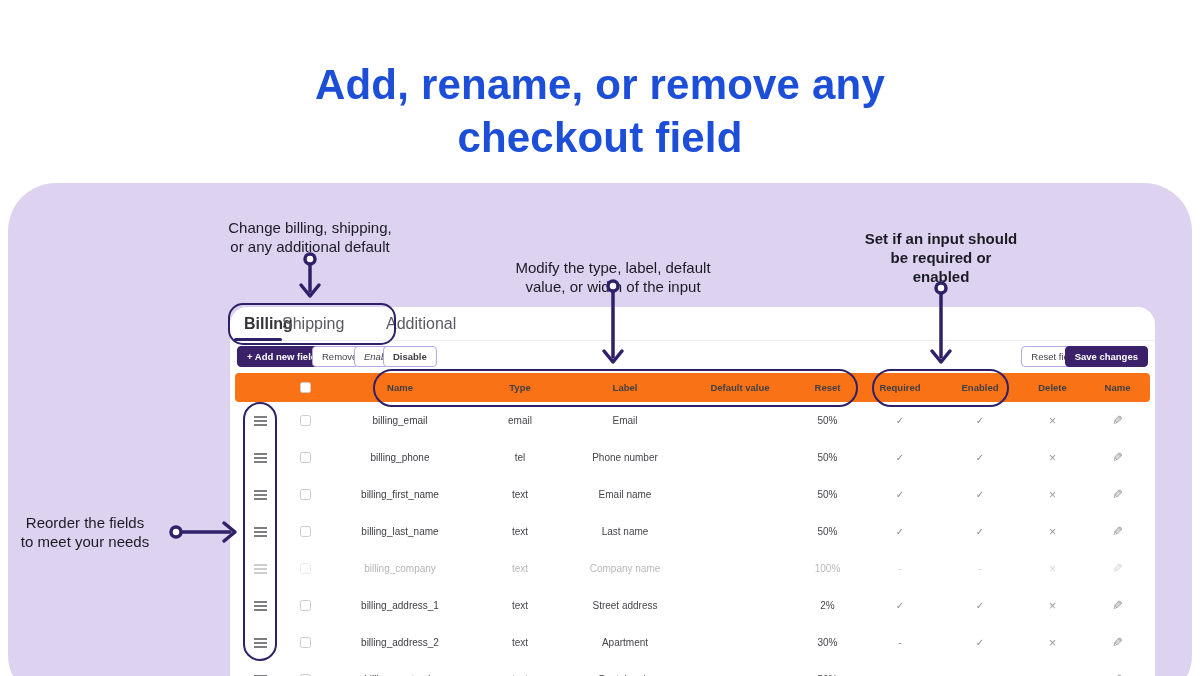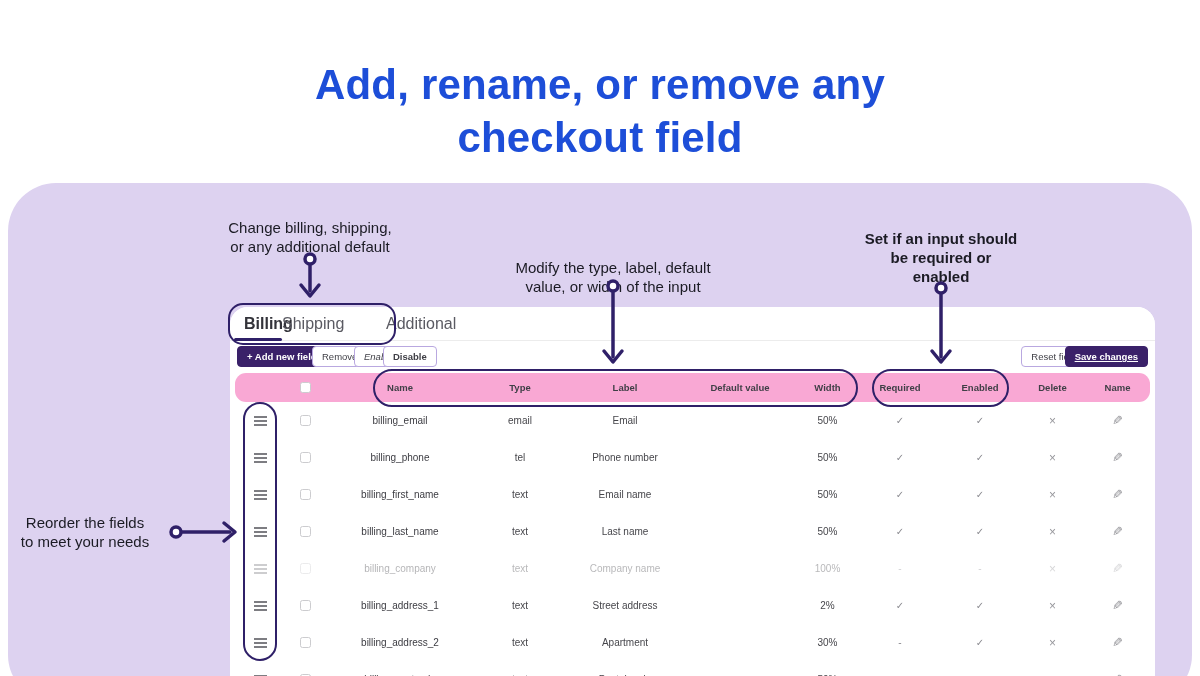--- a/index.html
+++ b/index.html
@@ -55,25 +55,25 @@
   .btn { position:absolute; top:5px; height:21px; font-size:9.5px; border-radius:4px;
     display:flex; align-items:center; justify-content:center; padding:0 9px; cursor:pointer;
     font-family:"Liberation Sans", sans-serif; }
   .btn.solid   { background:#3a2169; color:#ffffff; font-weight:700; border:1px solid #3a2169; }
   .btn.outline { background:#ffffff; color:#3f3f46; border:1px solid #b9a8e0; }
   .btn-add     { left:7px; }
   .btn-remove  { left:82px; }
   .btn-enable  { left:124px;font-style:italic; }
   .btn-disable { left:153px;font-weight:bold; }
   .btn-reset   { right:64px; }
-  .btn-save    { right:7px;text-decoration:underline; }
+  .btn-save    { right:7px; }
 
   
   .thead { position:absolute; left:5px; top:66px; width:915px; height:29px;
-    background:#f9a8d4; border-radius:11px; display:flex; align-items:center; }
+    background:#f97316; border-radius:4px; display:flex; align-items:center; }
   .rows { position:absolute; left:5px; top:95px; width:915px; }
   .trow { display:flex; align-items:center; height:37px; background:#fff; }
   .trow.disabled { opacity:.38; }
   .cell { display:flex; align-items:center; justify-content:center; font-size:10px;
     color:#46464b; overflow:hidden; }
   .thead .cell { font-size:9.5px; font-weight:700; color:#3f3f46; }
   .c-drag{width:50px;} .c-check{width:40px;} .c-name{width:150px;} .c-type{width:90px;}
   .c-label{width:120px;} .c-default{width:110px;} .c-width{width:65px;} .c-required{width:80px;}
   .c-enabled{width:80px;} .c-delete{width:65px;} .c-edit{width:65px;}
   .c-name { color:#3c3c42; }
@@ -126,21 +126,21 @@
 
   <div class="thead">
     <div class="cell c-drag"></div>
     <div class="cell c-check">
         <span class="checkbox"></span>
       </div>
     <div class="cell c-name">Name</div>
     <div class="cell c-type">Type</div>
     <div class="cell c-label">Label</div>
     <div class="cell c-default">Default value</div>
-    <div class="cell c-width">Width</div>
+    <div class="cell c-width">Reset</div>
     <div class="cell c-required">Required</div>
     <div class="cell c-enabled">Enabled</div>
     <div class="cell c-delete">Delete</div>
     <div class="cell c-edit">Name</div>
   </div>
 
   <div class="rows" id="rows">
       <div class="trow">
         <div class="cell c-drag">
           <span class="drag-icon"></span>

